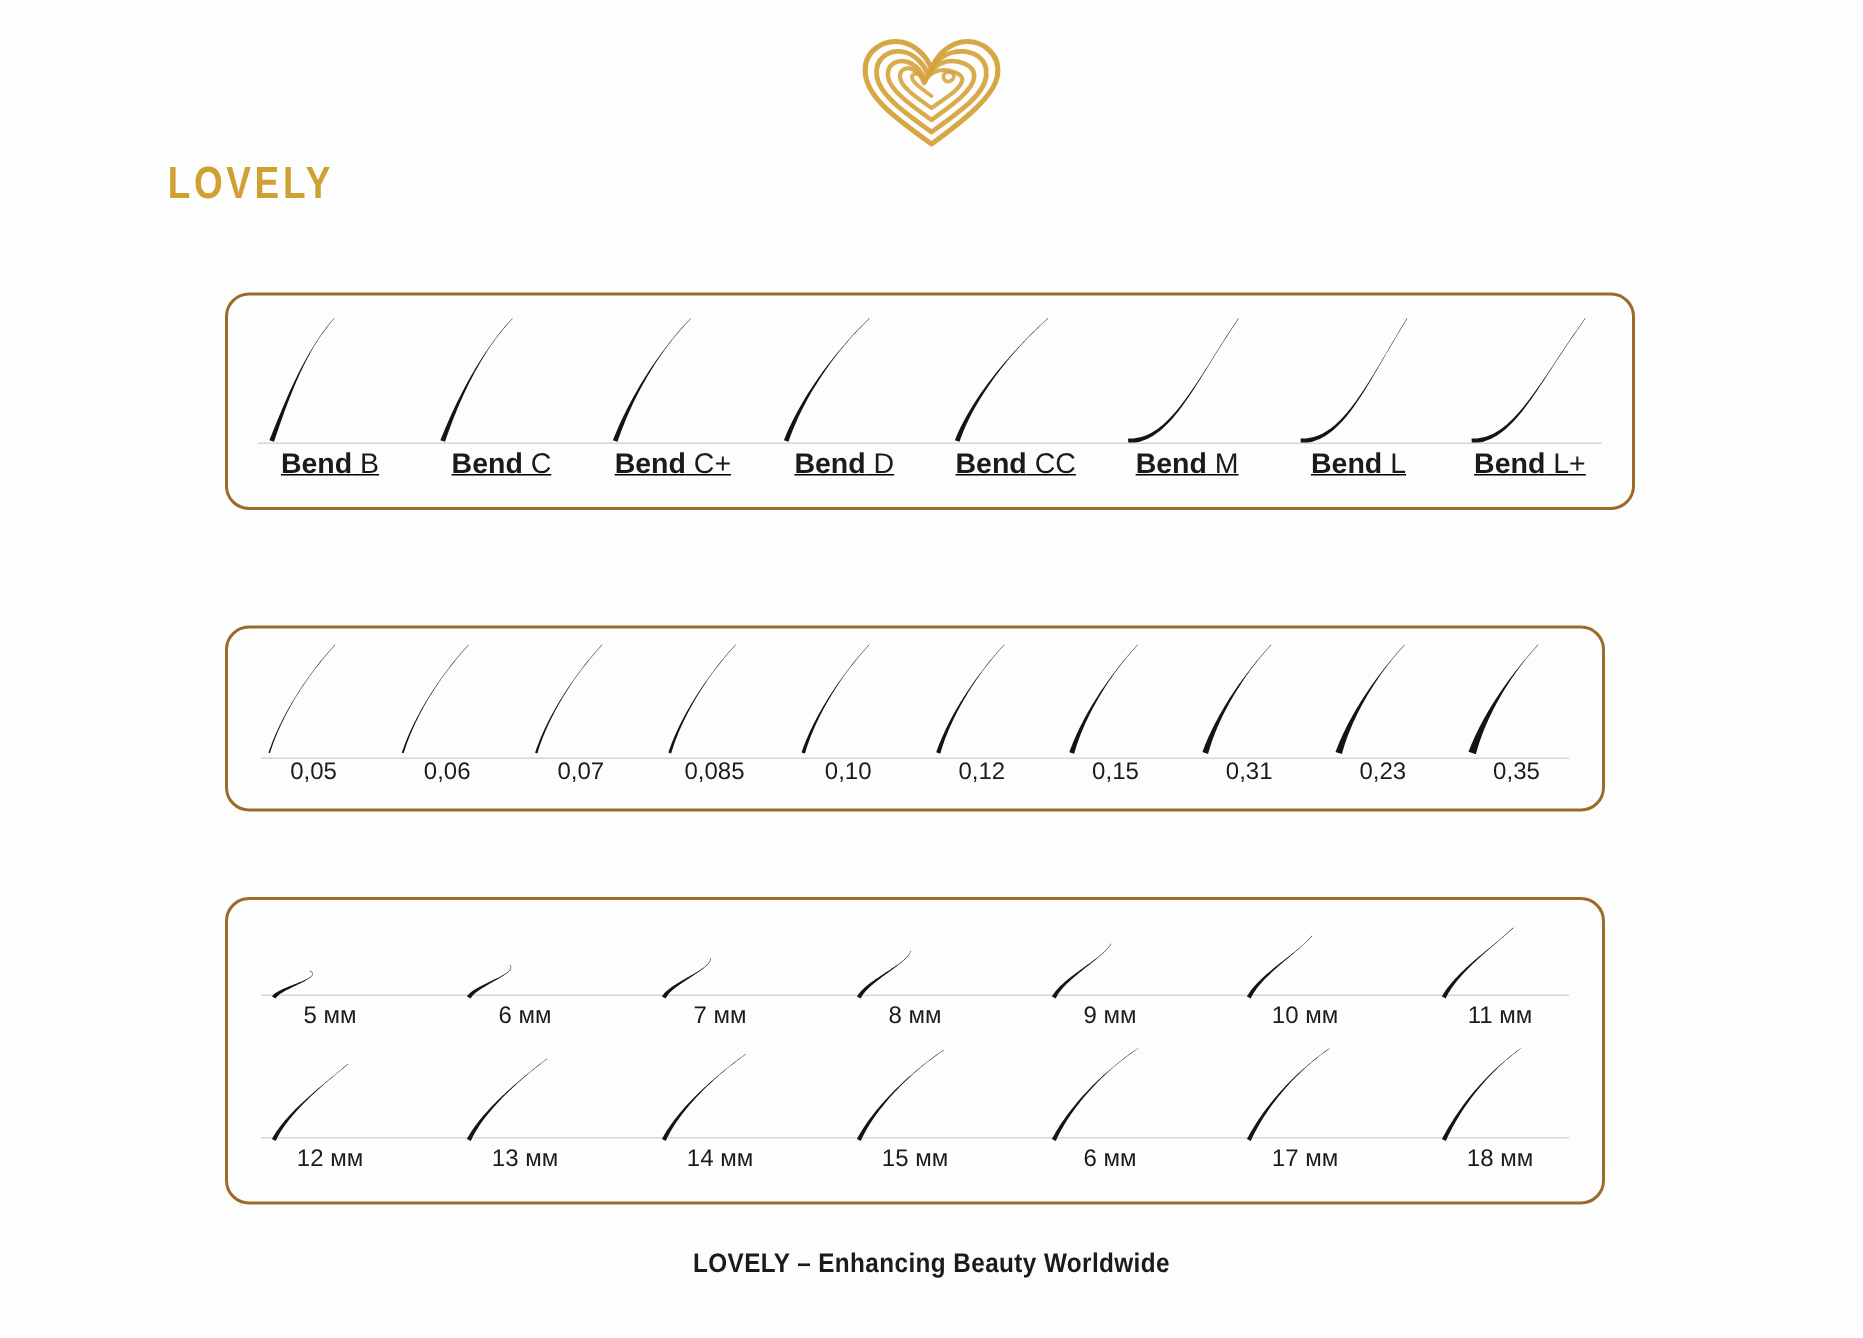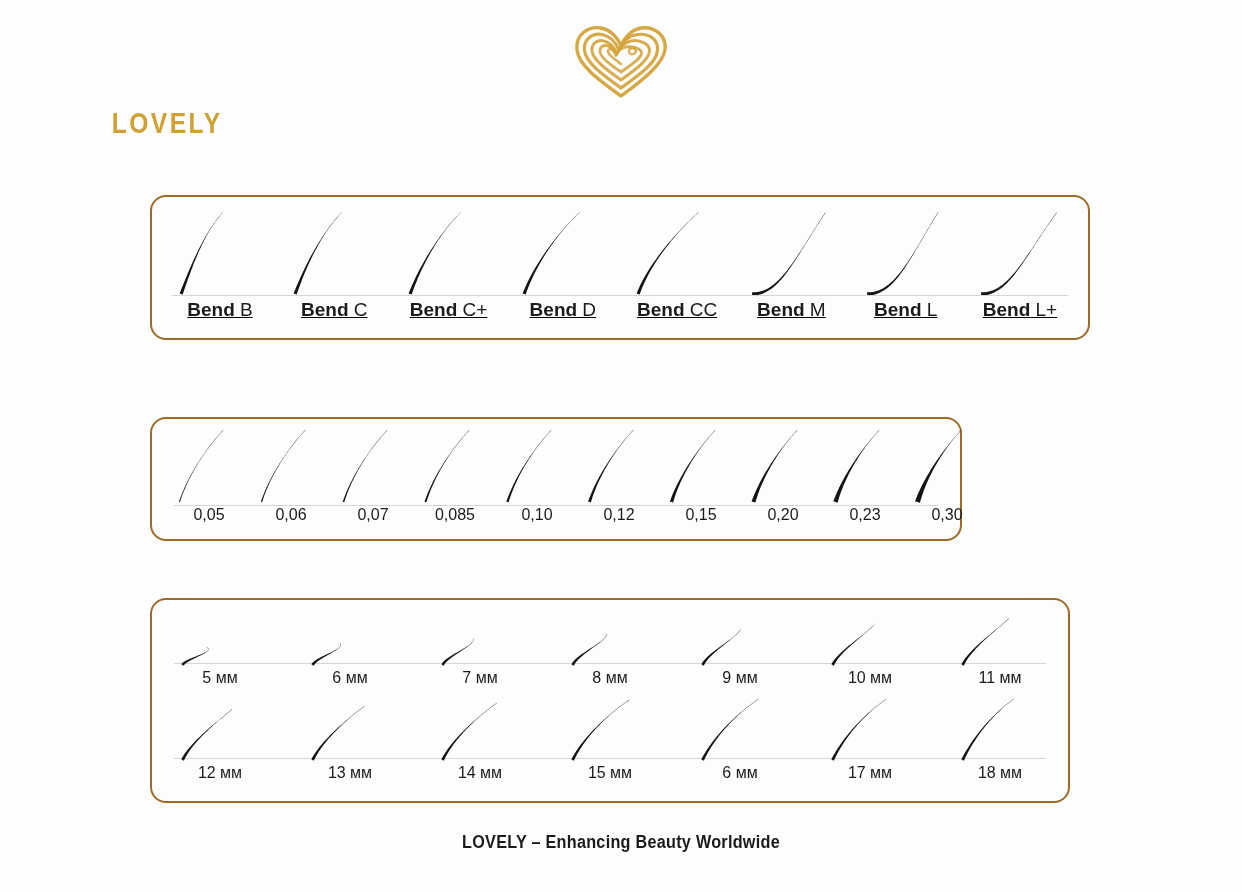--- a/index.html
+++ b/index.html
@@ -42,21 +42,21 @@
 
   
   .panel {
     position: absolute;
     border: 2px solid #9b6b27;
     border-radius: 16px;
     background: #fdfdfd;
     box-sizing: border-box;
   }
   #panel-bends   { left: 150px; top: 195px;  width: 940px; height: 145px; }
-  #panel-thick   { left: 150px; top: 417px;  width: 812px; height: 124px; padding-left: 44px; }
+  #panel-thick   { left: 150px; top: 417px;  width: 920px; height: 124px; padding-left: 44px; }
   #panel-length  { left: 150px; top: 598px;  width: 920px; height: 205px; }
 
   
   .baseline {
     position: absolute;
     height: 1px;
     background: #d5d5d5;
   }
 
   
@@ -237,33 +237,33 @@
       <div class="item">
         <svg width="82" height="76" viewBox="0 0 82 76" class="lash-wrap">
           <path d="M13.10,75.52L13.61,73.74L14.15,71.97L14.72,70.18L15.32,68.40L15.95,66.61L16.60,64.82L17.29,63.03L18.01,61.23L18.75,59.44L19.51,57.64L20.30,55.85L21.12,54.06L21.96,52.28L22.82,50.49L23.71,48.72L24.61,46.95L25.54,45.18L26.49,43.42L27.45,41.67L28.43,39.93L29.43,38.20L30.45,36.48L31.48,34.77L32.53,33.07L33.59,31.39L34.67,29.71L35.76,28.06L36.86,26.41L37.97,24.79L39.10,23.18L40.23,21.58L41.37,20.01L42.52,18.45L43.69,16.92L44.87,15.42L46.06,13.94L47.25,12.48L48.44,11.04L49.64,9.62L50.84,8.23L52.04,6.86L53.24,5.52L54.43,4.20L55.63,2.91L55.40,2.69L54.20,3.99L53.00,5.31L51.80,6.65L50.60,8.02L49.40,9.42L48.20,10.83L47.00,12.27L45.81,13.74L44.62,15.22L43.44,16.72L42.25,18.24L41.05,19.77L39.86,21.31L38.68,22.87L37.50,24.45L36.34,26.05L35.18,27.65L34.03,29.28L32.89,30.92L31.76,32.57L30.64,34.23L29.53,35.91L28.44,37.59L27.36,39.29L26.30,41.00L25.25,42.71L24.21,44.44L23.20,46.17L22.20,47.91L21.22,49.66L20.26,51.41L19.32,53.17L18.40,54.93L17.50,56.70L16.62,58.47L15.77,60.25L14.94,62.03L14.13,63.81L13.35,65.59L12.60,67.37L11.87,69.15L11.17,70.93L10.50,72.71L9.86,74.48Z" fill="#141414"></path>
         </svg>
         <div class="caption cap-num">0,15</div>
       </div>
       <div class="item">
         <svg width="82" height="76" viewBox="0 0 82 76" class="lash-wrap">
           <path d="M13.38,75.62L13.88,73.83L14.41,72.06L14.97,70.28L15.56,68.49L16.17,66.70L16.82,64.91L17.50,63.11L18.20,61.32L18.93,59.52L19.69,57.73L20.47,55.93L21.28,54.14L22.11,52.35L22.96,50.57L23.84,48.79L24.74,47.01L25.66,45.25L26.59,43.49L27.55,41.73L28.53,39.99L29.52,38.25L30.53,36.53L31.56,34.82L32.60,33.12L33.66,31.43L34.73,29.75L35.81,28.09L36.91,26.45L38.01,24.82L39.13,23.20L40.26,21.61L41.40,20.03L42.54,18.47L43.70,16.93L44.87,15.42L46.06,13.94L47.25,12.48L48.44,11.04L49.64,9.62L50.84,8.23L52.04,6.86L53.24,5.52L54.43,4.20L55.63,2.91L55.40,2.69L54.20,3.99L53.00,5.31L51.80,6.65L50.60,8.02L49.40,9.42L48.20,10.83L47.00,12.27L45.81,13.74L44.62,15.22L43.43,16.72L42.22,18.22L41.02,19.75L39.83,21.29L38.64,22.85L37.46,24.42L36.29,26.01L35.13,27.62L33.97,29.24L32.82,30.87L31.69,32.52L30.56,34.18L29.45,35.85L28.35,37.54L27.27,39.23L26.19,40.94L25.14,42.65L24.10,44.37L23.07,46.10L22.07,47.84L21.08,49.58L20.11,51.34L19.16,53.09L18.23,54.85L17.32,56.62L16.44,58.39L15.57,60.16L14.73,61.94L13.92,63.72L13.13,65.50L12.36,67.28L11.62,69.06L10.91,70.84L10.23,72.62L9.58,74.38Z" fill="#141414"></path>
         </svg>
-        <div class="caption cap-num">0,20</div>
+        <div class="caption cap-num">0,31</div>
       </div>
       <div class="item">
         <svg width="82" height="76" viewBox="0 0 82 76" class="lash-wrap">
           <path d="M13.62,75.69L14.11,73.91L14.63,72.13L15.18,70.35L15.76,68.57L16.37,66.78L17.00,64.98L17.67,63.19L18.37,61.39L19.09,59.59L19.84,57.80L20.61,56.00L21.41,54.21L22.24,52.42L23.08,50.63L23.95,48.85L24.84,47.07L25.75,45.30L26.69,43.54L27.64,41.78L28.61,40.04L29.59,38.30L30.60,36.57L31.62,34.86L32.66,33.15L33.71,31.46L34.77,29.78L35.85,28.12L36.95,26.47L38.05,24.84L39.16,23.22L40.29,21.63L41.42,20.05L42.57,18.48L43.72,16.94L44.87,15.42L46.06,13.94L47.25,12.48L48.44,11.04L49.64,9.62L50.84,8.23L52.04,6.86L53.24,5.52L54.43,4.20L55.63,2.91L55.40,2.69L54.20,3.99L53.00,5.31L51.80,6.65L50.60,8.02L49.40,9.42L48.20,10.83L47.00,12.27L45.81,13.74L44.62,15.22L43.41,16.70L42.20,18.21L41.00,19.73L39.80,21.27L38.61,22.82L37.43,24.40L36.25,25.99L35.08,27.59L33.92,29.21L32.77,30.84L31.63,32.49L30.50,34.14L29.38,35.81L28.28,37.49L27.19,39.18L26.11,40.89L25.05,42.60L24.00,44.32L22.97,46.04L21.96,47.78L20.96,49.52L19.99,51.27L19.03,53.03L18.09,54.79L17.17,56.55L16.28,58.32L15.41,60.09L14.56,61.86L13.74,63.64L12.94,65.42L12.16,67.20L11.41,68.98L10.69,70.76L10.00,72.54L9.34,74.31Z" fill="#141414"></path>
         </svg>
         <div class="caption cap-num">0,23</div>
       </div>
       <div class="item">
         <svg width="82" height="76" viewBox="0 0 82 76" class="lash-wrap">
           <path d="M13.95,75.80L14.43,74.01L14.93,72.24L15.47,70.46L16.04,68.67L16.63,66.88L17.26,65.09L17.91,63.29L18.60,61.49L19.31,59.69L20.05,57.89L20.81,56.10L21.60,54.30L22.41,52.51L23.25,50.72L24.11,48.93L24.99,47.15L25.89,45.38L26.81,43.61L27.76,41.85L28.72,40.10L29.70,38.36L30.69,36.63L31.71,34.91L32.74,33.21L33.78,31.51L34.84,29.83L35.91,28.16L37.00,26.51L38.10,24.87L39.21,23.26L40.33,21.65L41.45,20.07L42.59,18.51L43.74,16.96L44.89,15.44L46.06,13.94L47.25,12.48L48.44,11.04L49.64,9.62L50.84,8.23L52.04,6.86L53.24,5.52L54.43,4.20L55.63,2.91L55.40,2.69L54.20,3.99L53.00,5.31L51.80,6.65L50.60,8.02L49.40,9.42L48.20,10.83L47.00,12.27L45.81,13.74L44.60,15.20L43.38,16.68L42.17,18.18L40.97,19.70L39.77,21.24L38.57,22.79L37.38,24.36L36.20,25.95L35.02,27.55L33.86,29.16L32.70,30.79L31.55,32.43L30.41,34.09L29.29,35.75L28.18,37.43L27.08,39.12L25.99,40.82L24.92,42.52L23.86,44.24L22.82,45.97L21.80,47.70L20.80,49.44L19.81,51.18L18.84,52.93L17.89,54.69L16.97,56.45L16.06,58.22L15.18,59.99L14.32,61.76L13.48,63.54L12.67,65.31L11.88,67.09L11.12,68.87L10.39,70.66L9.68,72.44L9.01,74.20Z" fill="#141414"></path>
         </svg>
-        <div class="caption cap-num">0,30</div>
+        <div class="caption cap-num">0,35</div>
       </div>
     </div>
 </div>
 
 <div class="panel" id="panel-length">
   <div class="baseline" style="left:22px; right:22px; top:63px; width:auto;"></div>
   <div class="items" id="len-items-0" style="left:16px; right:16px; top:4px; width:auto;">
       <div class="item">
         <svg width="104" height="62" viewBox="0 0 104 62" class="lash-wrap">
           <path d="M15.81,61.73L15.97,61.35L16.17,61.00L16.46,60.62L16.84,60.20L17.30,59.77L17.84,59.32L18.44,58.87L19.10,58.41L19.82,57.94L20.58,57.47L21.38,57.01L22.23,56.54L23.10,56.07L24.00,55.60L24.92,55.13L25.85,54.67L26.80,54.20L27.75,53.74L28.71,53.28L29.65,52.83L30.59,52.37L31.52,51.92L32.43,51.48L33.31,51.03L34.17,50.60L34.99,50.16L35.77,49.73L36.51,49.30L37.21,48.88L37.85,48.47L38.43,48.05L38.95,47.65L39.42,47.25L39.82,46.87L40.14,46.49L40.38,46.11L40.54,45.72L40.60,45.32L40.56,44.93L40.40,44.55L40.13,44.19L39.75,43.84L39.27,43.51L38.67,43.19L38.52,43.47L39.10,43.78L39.56,44.10L39.89,44.41L40.12,44.71L40.25,45.02L40.28,45.32L40.23,45.63L40.10,45.96L39.88,46.30L39.58,46.65L39.20,47.01L38.75,47.38L38.21,47.73L37.61,48.09L36.96,48.46L36.25,48.82L35.49,49.19L34.69,49.57L33.85,49.94L32.98,50.32L32.07,50.70L31.14,51.08L30.19,51.46L29.23,51.85L28.25,52.24L27.26,52.63L26.28,53.02L25.29,53.41L24.32,53.81L23.35,54.20L22.40,54.60L21.47,55.00L20.57,55.40L19.69,55.80L18.85,56.21L18.04,56.61L17.27,57.03L16.55,57.45L15.87,57.87L15.24,58.31L14.65,58.77L14.13,59.26L13.66,59.78L13.31,60.27Z" fill="#141414"></path>

